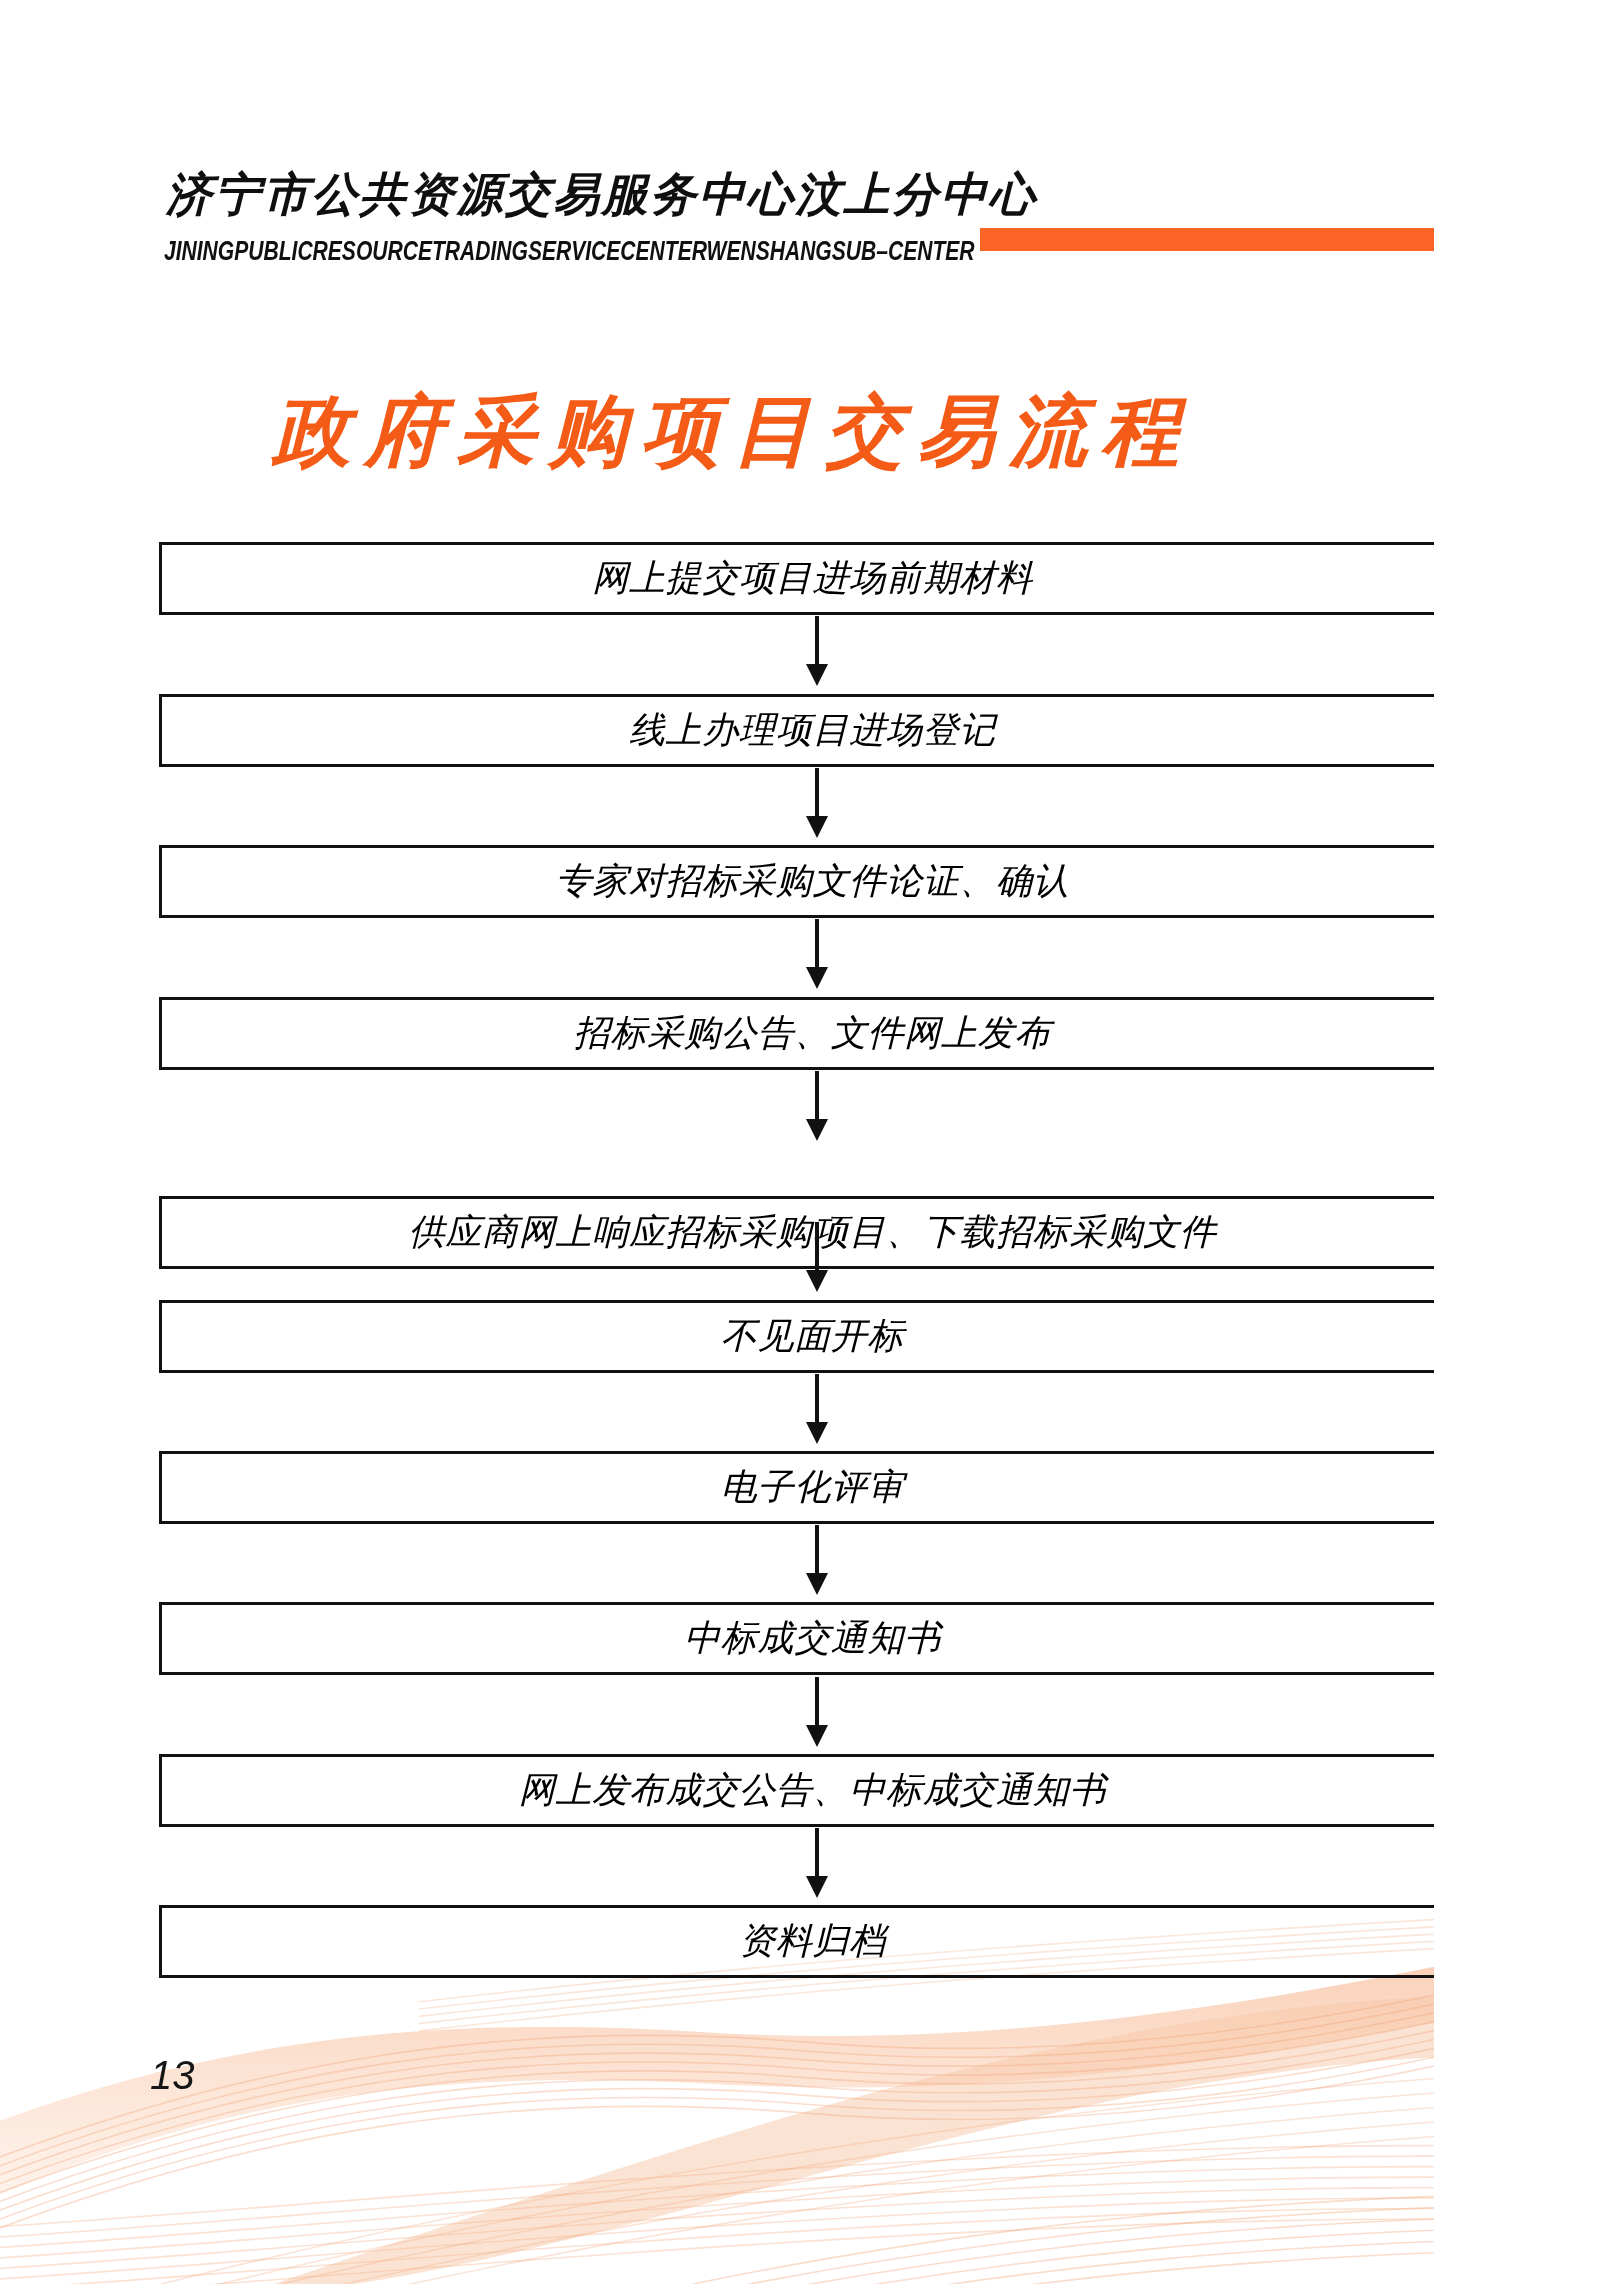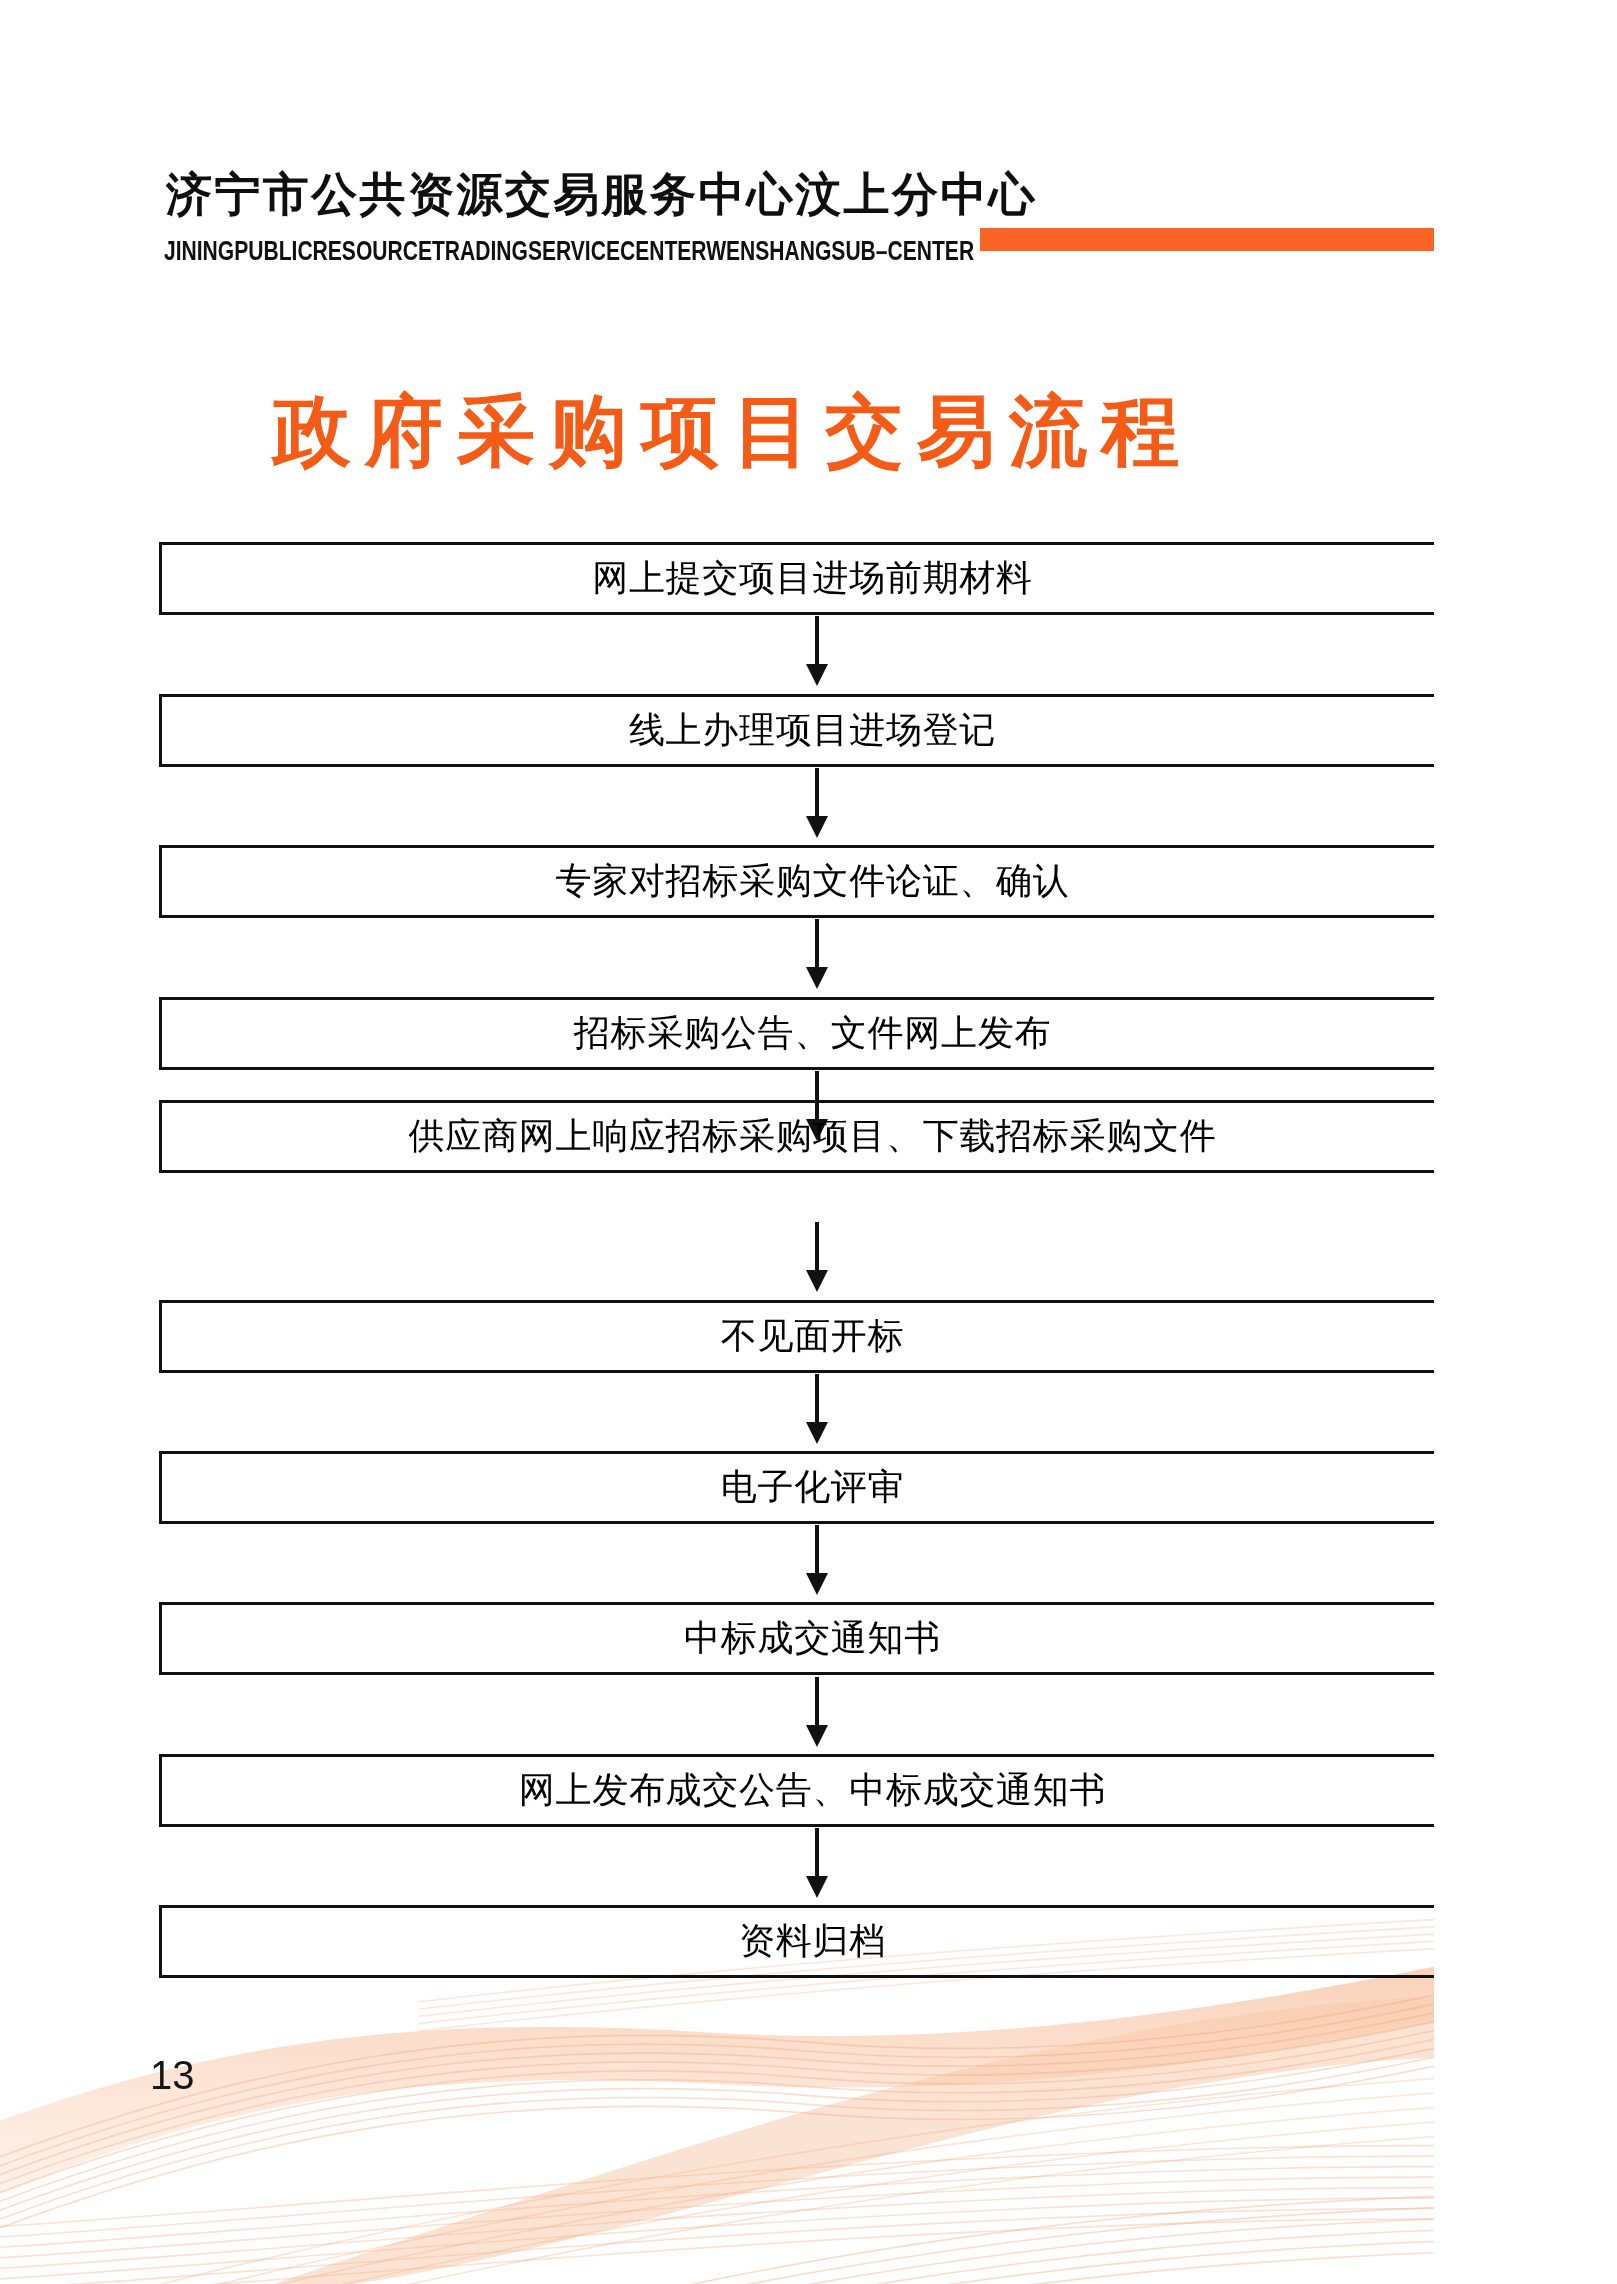--- a/index.html
+++ b/index.html
@@ -1,18 +1,18 @@
 <!DOCTYPE html>
 <html style="font-size:13px"><head>
 <meta charset="utf-8">
 <style>
   html,body{margin:0;padding:0;background:#ffffff;}
   .page{
     position:relative;width:1434px;height:2284px;background:#ffffff;
-    overflow:hidden;font-family:"Liberation Sans","DejaVu Sans",sans-serif;
+    overflow:hidden;font-family:"Liberation Sans","DejaVu Sans",sans-serif;font-style:italic;
   }
   
   .org-zh{
     position:absolute;left:166px;top:164px;font-size:46px;font-weight:900;
     color:#0f0f0f;letter-spacing:2.4px;white-space:nowrap;
     font-family:"DejaVu Sans","Liberation Sans",sans-serif;
   }
   .org-en{
     position:absolute;left:164px;top:236px;font-size:27px;font-weight:700;
     color:#101010;white-space:nowrap;letter-spacing:0px;
@@ -162,21 +162,21 @@
       </div>
 
     <div class="flow-box" style="top:997px">
         <span class="lbl">招标采购公告、文件网上发布</span>
       </div>
     <div class="arrow" style="top:1071px">
         <span class="shaft"></span>
         <span class="head"></span>
       </div>
 
-    <div class="flow-box" style="top:1100px">
+    <div class="flow-box" style="top:1196px">
         <span class="lbl">供应商网上响应招标采购项目、下载招标采购文件</span>
       </div>
     <div class="arrow" style="top:1222px">
         <span class="shaft"></span>
         <span class="head"></span>
       </div>
 
     <div class="flow-box" style="top:1300px">
         <span class="lbl">不见面开标</span>
       </div>

